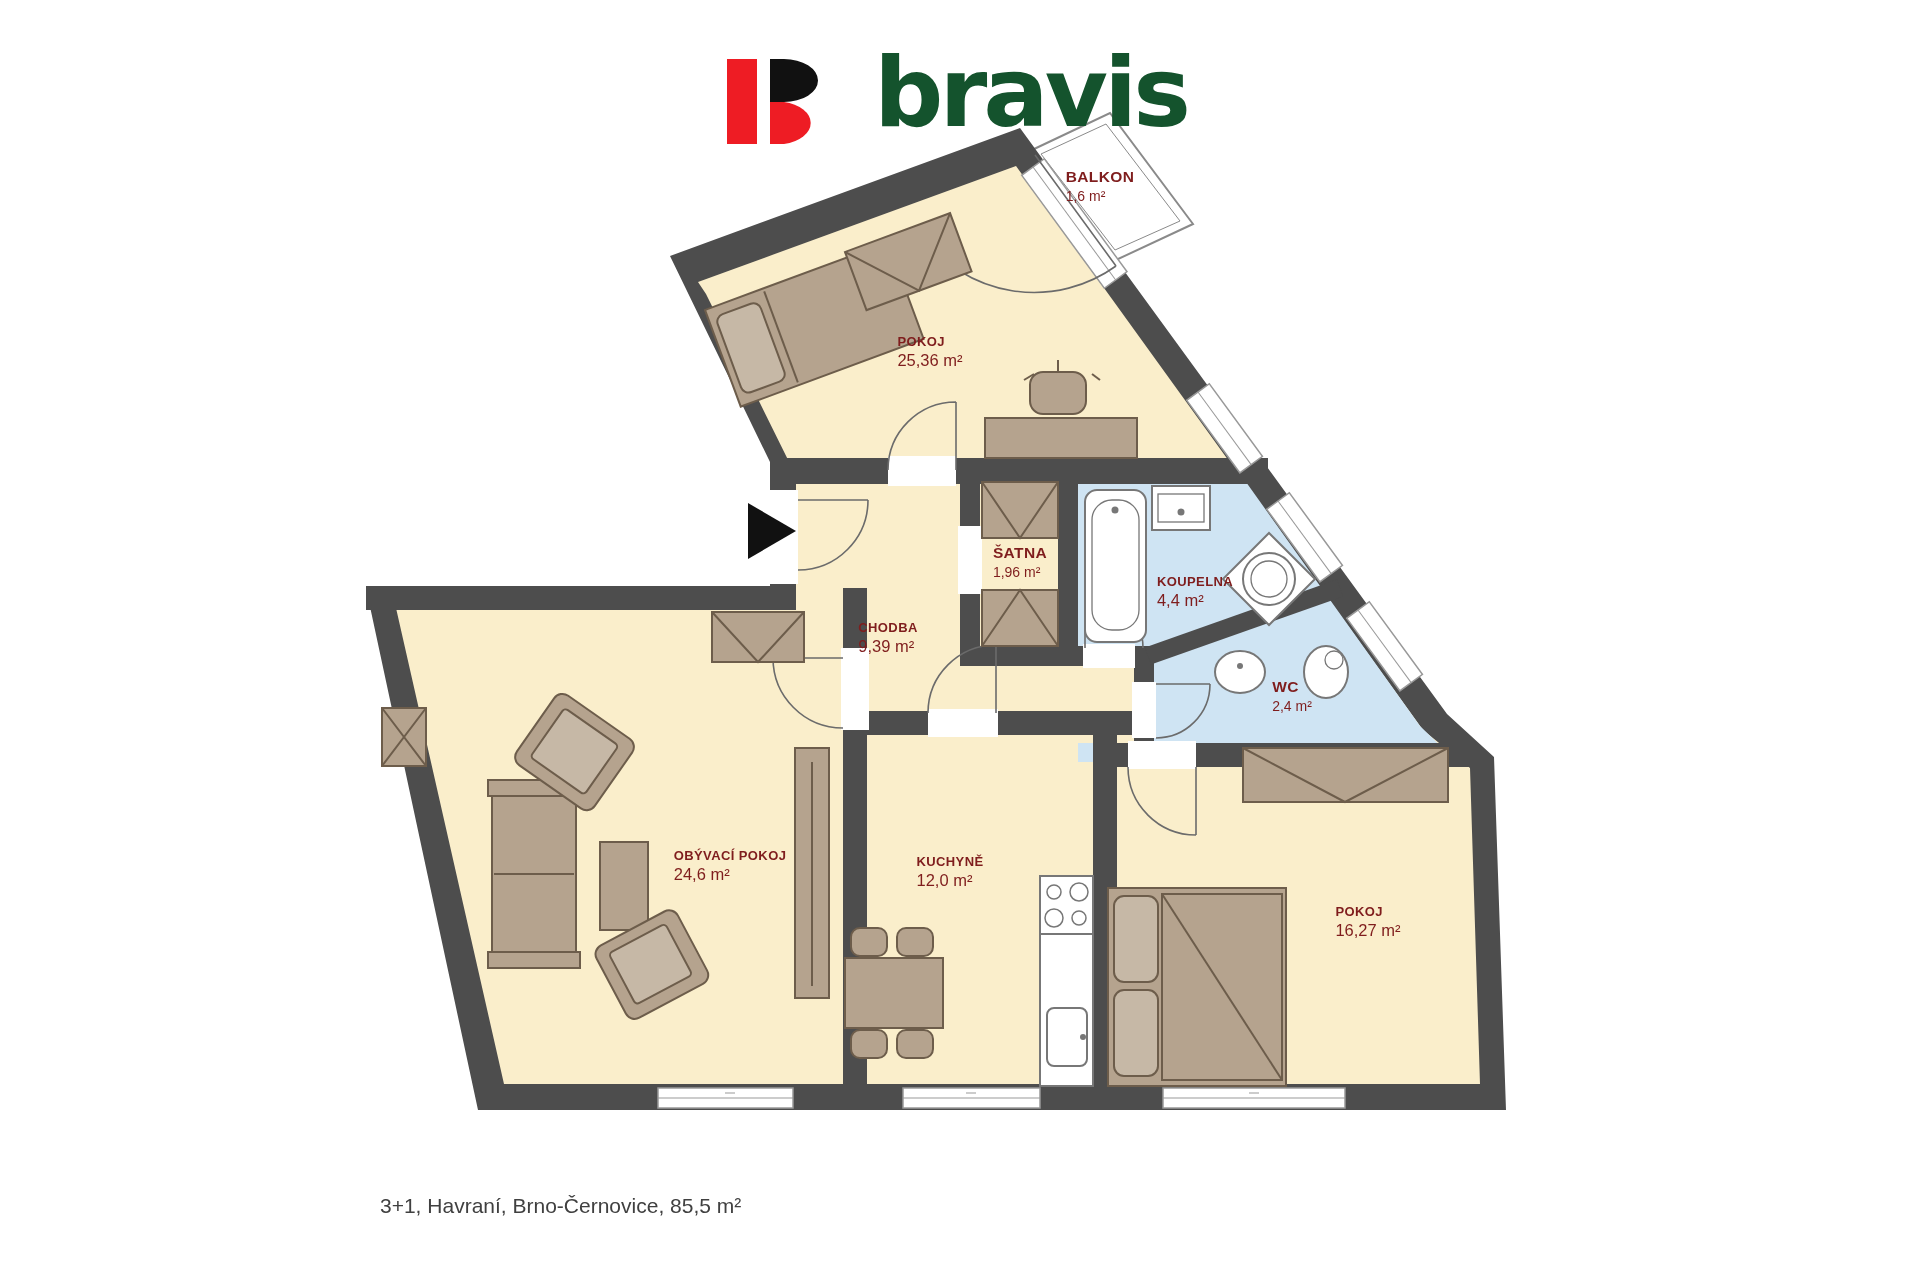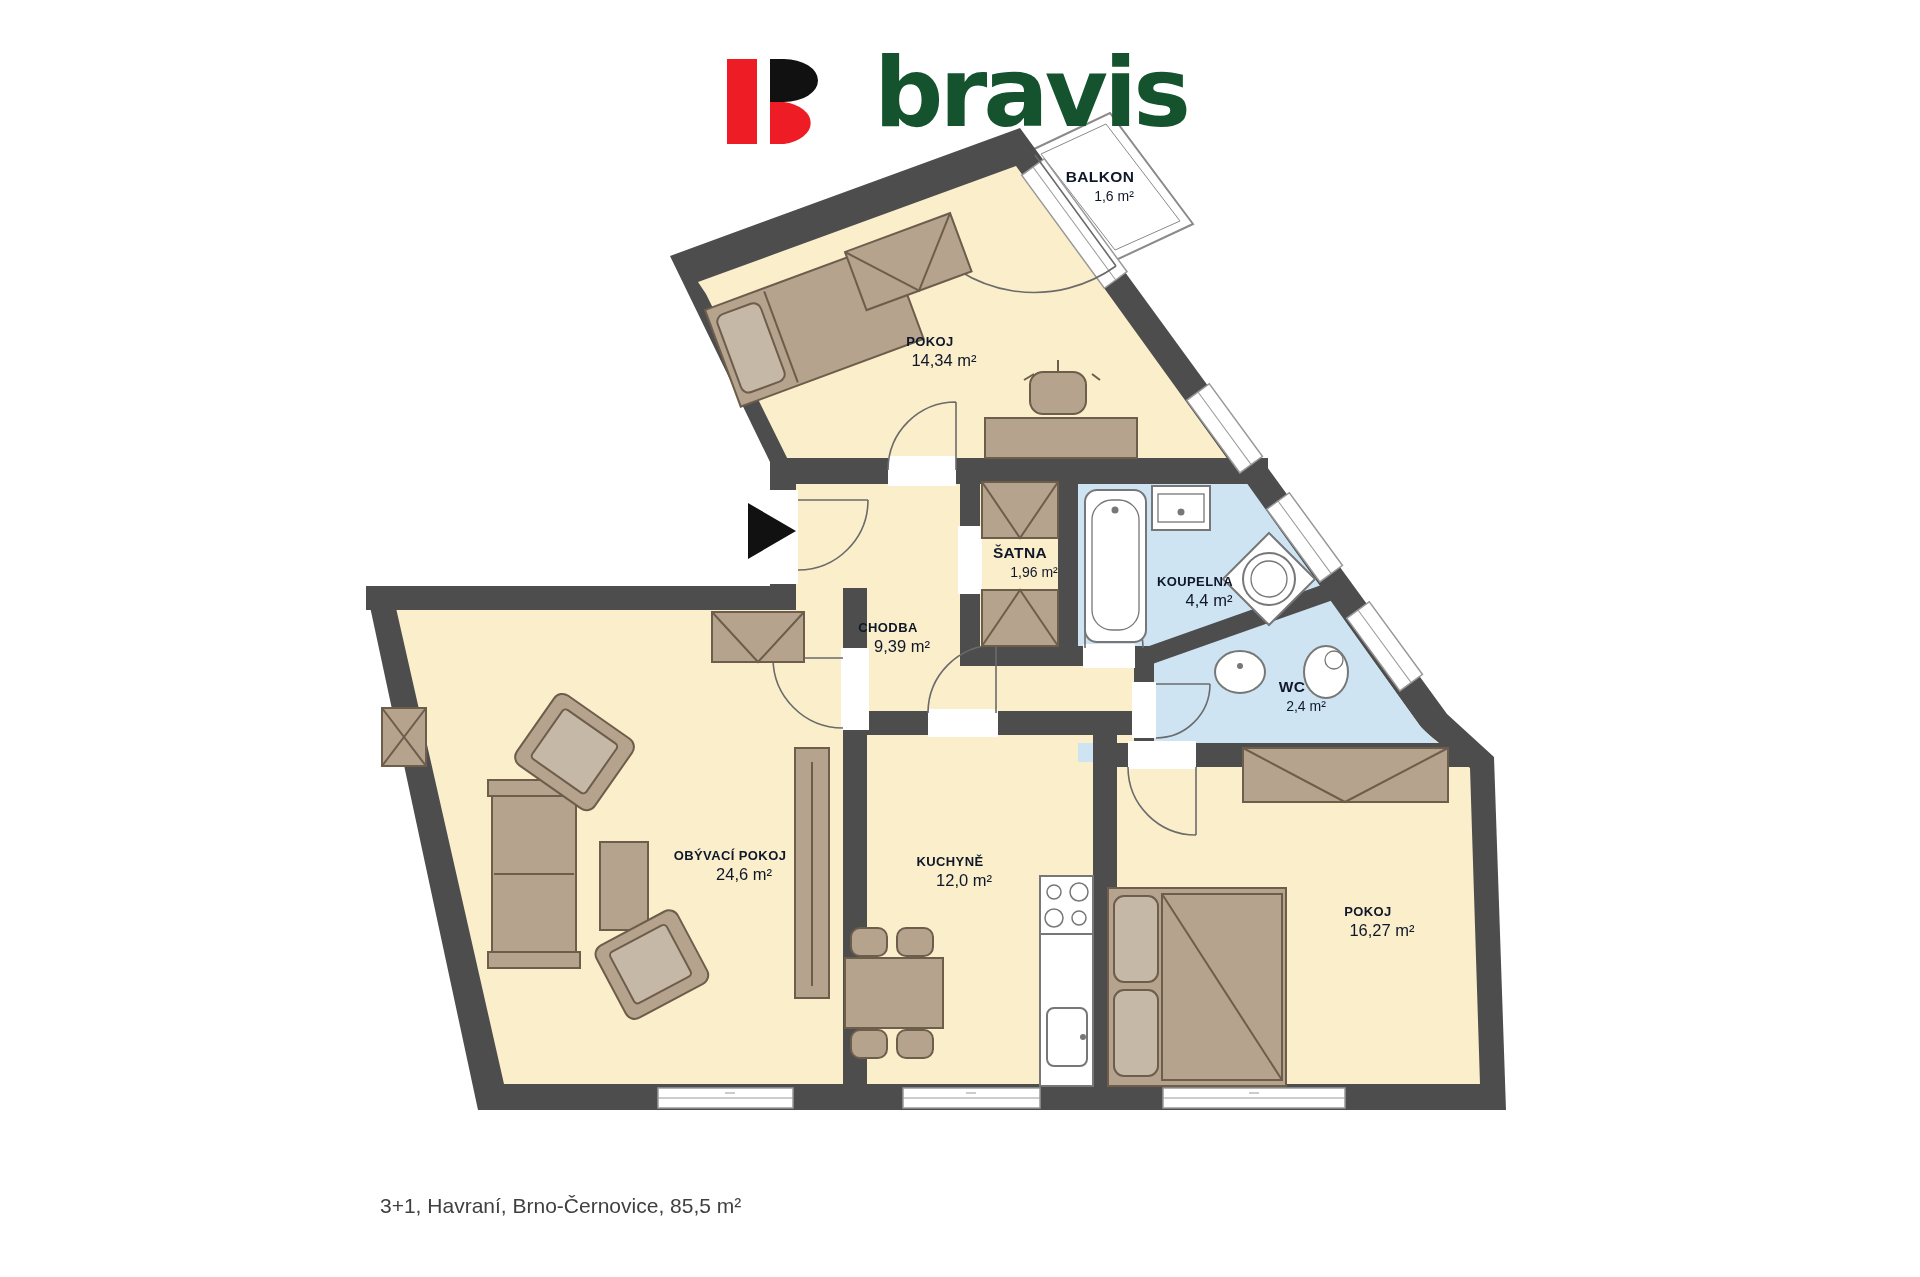--- a/index.html
+++ b/index.html
@@ -6,24 +6,24 @@
   body{width:1920px;height:1277px;position:relative;overflow:hidden;
        font-family:"Liberation Sans",sans-serif;}
   #stage{position:absolute;inset:0;}
   svg{position:absolute;left:0;top:0;}
 
   
   #logo-text{position:absolute;left:874px;top:36px;font-size:97px;font-weight:bold;
              letter-spacing:-4px;color:#14532d;font-family:"DejaVu Sans",sans-serif;}
 
   
-  .room-label{position:absolute;transform:translate(-50%,-50%);text-align:center;
-              color:#0f172a;white-space:nowrap;z-index:5;}
+  .room-label{position:absolute;transform:translate(-50%,-50%);
+              color:#7f1d1d;white-space:nowrap;z-index:5;}
   .room-label .rn{font-weight:bold;font-size:13px;letter-spacing:.4px;}
-  .room-label .ra{font-size:16.5px;margin-top:2px;padding-left:28px;}
+  .room-label .ra{font-size:16.5px;margin-top:2px;}
   .room-label.small .rn{font-size:15.5px;}
   .room-label.small .ra{font-size:14px;}
 
   
   #caption{position:absolute;left:380px;top:1192px;color:#404040;font-size:21px;
            line-height:1.32;}
 </style>
 </head>
 <body>
 
@@ -224,21 +224,21 @@
     <rect x="727" y="59" width="30" height="85" fill="#ee1c24"></rect>
     <path d="M770,59 h14 a34,21.5 0 0 1 0,43 h-14 z" fill="#111111"></path>
     <path d="M770,102 h14 a34,21.5 0 0 1 0,42 h-14 z" fill="#ee1c24"></path>
   </g>
 </svg>
 
 <div id="logo-text">bravis</div>
 
 <div class="room-label" style="left:930px;top:352px">
   <div class="rn">POKOJ</div>
-      <div class="ra">14,34 m²</div>
+      <div class="ra">25,36 m²</div>
 </div>
 <div class="room-label small" style="left:1100px;top:186px">
   <div class="rn">BALKON</div>
       <div class="ra">1,6 m²</div>
 </div>
 <div class="room-label small" style="left:1020px;top:562px">
   <div class="rn">ŠATNA</div>
       <div class="ra">1,96 m²</div>
 </div>
 <div class="room-label" style="left:1195px;top:592px">

